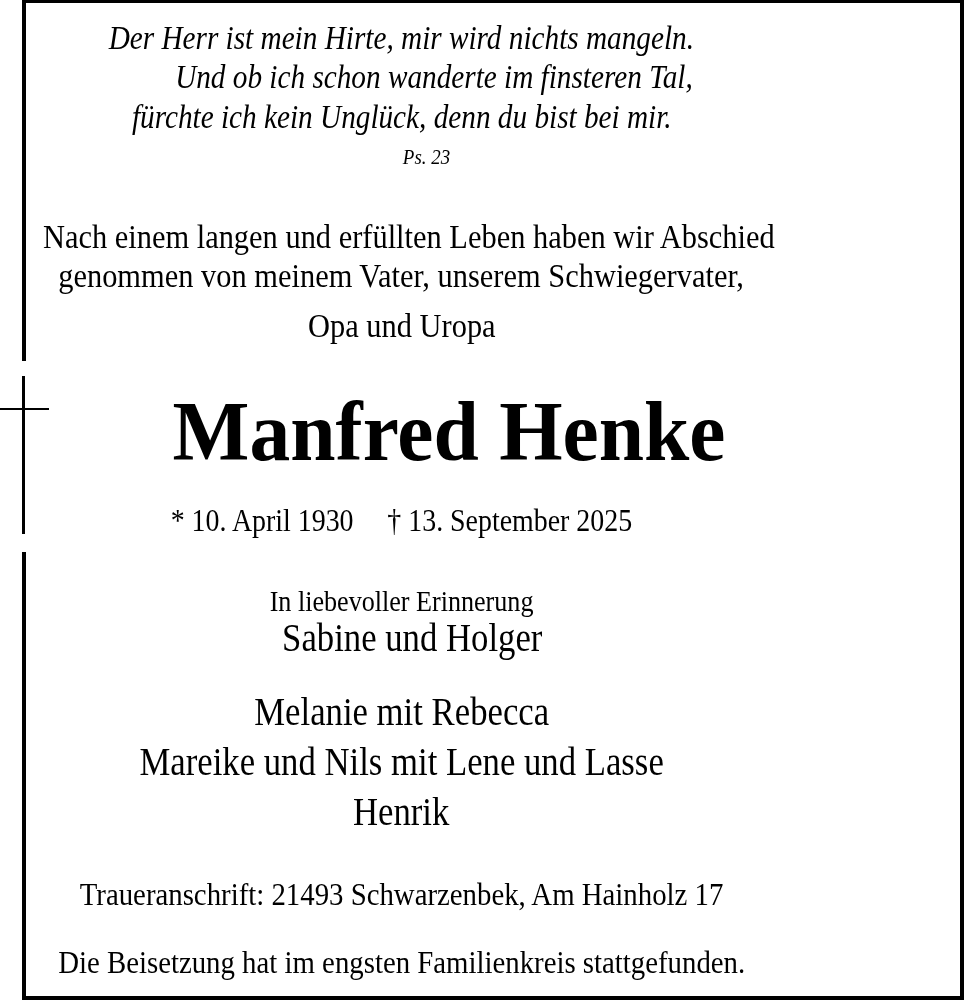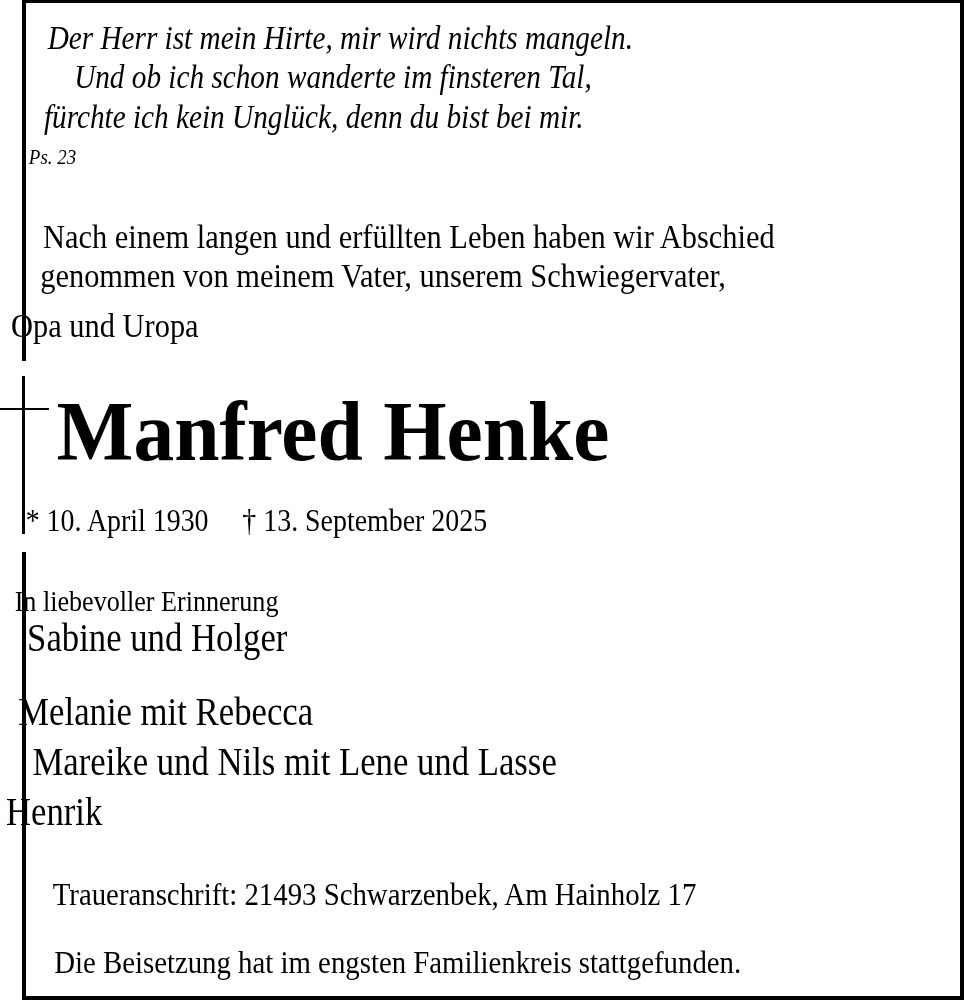--- a/index.html
+++ b/index.html
@@ -13,21 +13,21 @@
     position: relative;
     overflow: hidden;
     font-family: "Liberation Serif", "DejaVu Serif", serif;
     color: #000;
   }
   .frame-line { position: absolute; background: #000; }
   .line {
     position: absolute;
     left: 0;
     width: 803px;
-    text-align: left;
+    text-align: center;
     white-space: nowrap;
     line-height: 1;
   }
   .line > span {
     display: inline-block;
     transform-origin: center center;
   }
   .italic { font-style: italic; }
   .bold { font-weight: bold; padding-left: 48px; }
   .cross-v { position: absolute; left: 22px; top: 376px; width: 3px; height: 158px; background: #000; }
@@ -102,21 +102,21 @@
       <span style="transform:scaleX(0.89);">Melanie mit Rebecca</span>
     </div>
     <div class="line" style="top:742px; font-size:39px;">
       <span style="transform:scaleX(0.89);">Mareike und Nils mit Lene und Lasse</span>
     </div>
     <div class="line" style="top:792px; font-size:39px;">
       <span style="transform:scaleX(0.89);">Henrik</span>
     </div>
   </div>
 
-  <div class="line" style="top:878px; font-size:32px;margin-left:17px;">
+  <div class="line" style="top:878px; font-size:32px;">
     <span style="transform:scaleX(0.9);">Traueranschrift: 21493 Schwarzenbek, Am Hainholz 17</span>
   </div>
 
-  <div class="line" style="top:946px; font-size:32px;padding-left:16px;">
+  <div class="line" style="top:946px; font-size:32px;">
     <span style="transform:scaleX(0.9);">Die Beisetzung hat im engsten Familienkreis stattgefunden.</span>
   </div>
 
 </div>
 
 </body></html>

